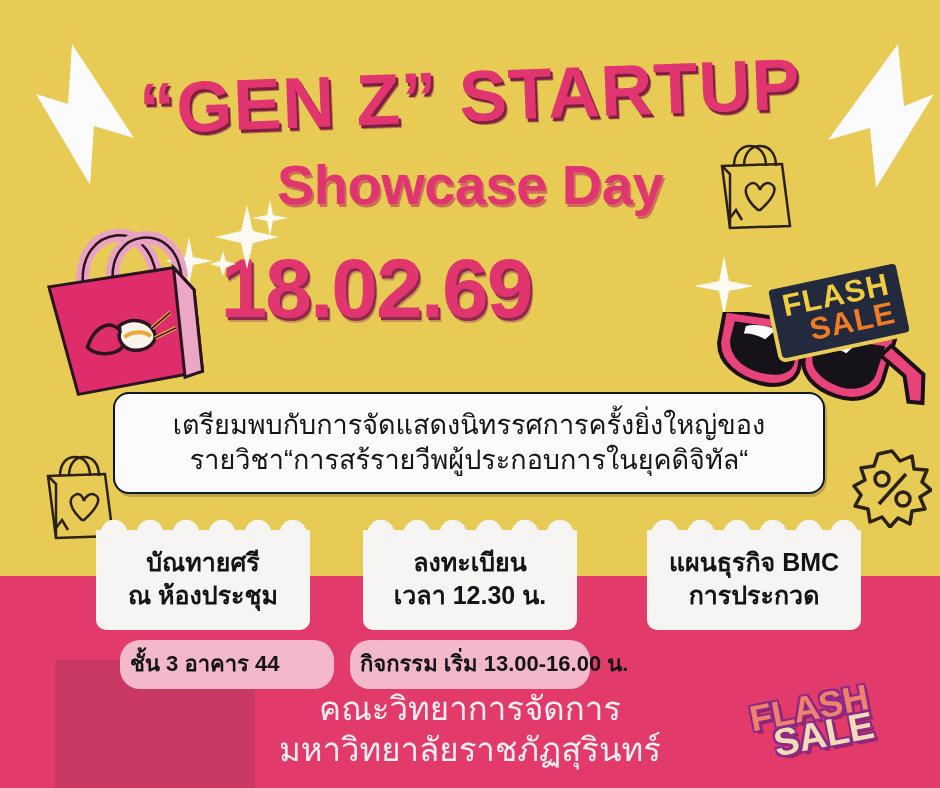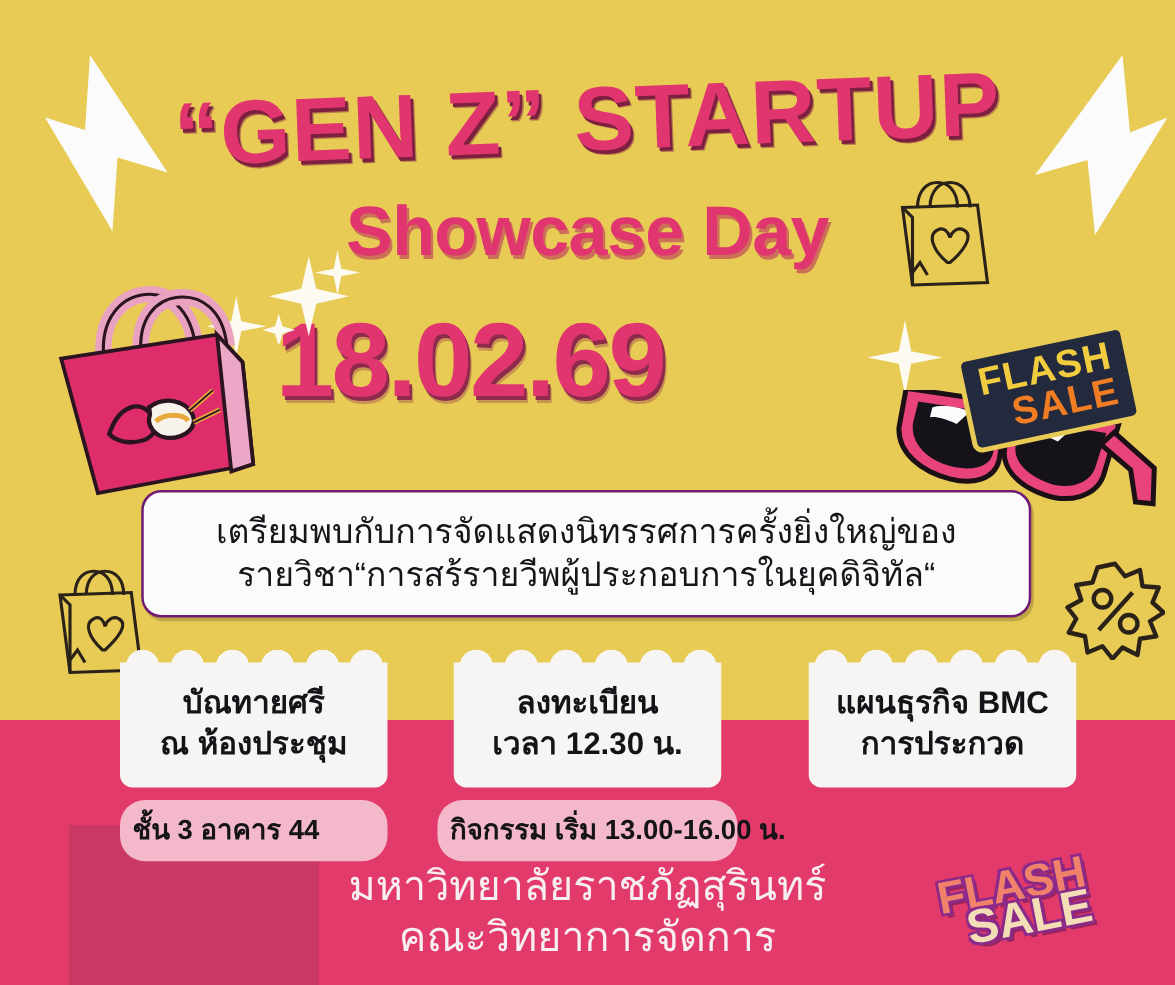--- a/index.html
+++ b/index.html
@@ -43,21 +43,21 @@
   .date {
     position:absolute; left:0; top:240px; width:752px; text-align:center;
     font-size:84px; font-weight:bold; color:#e0356e;
     letter-spacing:-2px;
     text-shadow:2px 3px 0 #8e2a4c, 3px 5px 0 rgba(142,42,76,.35);
   }
 
   
   .banner {
     position:absolute; left:113px; top:392px; width:712px; height:102px;
-    background:#fbfbfb; border:2px solid #701a75; border-radius:16px;
+    background:#fbfbfb; border:2px solid #0f172a; border-radius:16px;
     display:flex; flex-direction:column; align-items:center; justify-content:center;
     z-index:6; box-shadow:2px 3px 0 rgba(0,0,0,.18);
   }
   .banner-line { font-size:27px; color:#15151a; line-height:1.28; white-space:nowrap;
     font-family:"Liberation Sans","DejaVu Sans",sans-serif; }
 
   
   .info-row { position:absolute; left:0; top:530px; width:940px; height:130px; z-index:7; }
   .info-box { position:absolute; width:214px; }
   .info-card {
@@ -71,21 +71,21 @@
       radial-gradient(circle at 54px 14px, #f7f5f4 13px, transparent 13.5px),
       radial-gradient(circle at 90px 14px, #f7f5f4 13px, transparent 13.5px),
       radial-gradient(circle at 126px 14px, #f7f5f4 13px, transparent 13.5px),
       radial-gradient(circle at 162px 14px, #f7f5f4 13px, transparent 13.5px),
       radial-gradient(circle at 197px 14px, #f7f5f4 13px, transparent 13.5px);
   }
   .info-title { font-size:25px; font-weight:bold; color:#141418; line-height:1.32; white-space:nowrap; }
   .info-tag {
     margin-top:10px; background:#f4b8cb; border-radius:20px;
     padding:6px 10px 8px; font-size:22px; font-weight:bold; color:#141418;
-    white-space:nowrap; display:block; width:100%;
+    white-space:nowrap; display:block; width:100%;margin-left:24px;
   }
   .tag-wide { width:240px; margin-left:-13px; }
 
   
   .footer {
     position:absolute; left:0; top:688px; width:940px; text-align:center;
     color:#f7eef1; z-index:6;
   }
   .footer-line { font-size:33px; line-height:1.25; }
 
@@ -240,22 +240,22 @@
     <div class="info-box" style="left:647px;">
       <div class="info-card">
         <div class="scallop"></div>
         <div class="info-title">แผนธุรกิจ BMC</div>
         <div class="info-title">การประกวด</div>
       </div>
     </div>
   </div>
 
   <div class="footer">
+    <div class="footer-line">คณะวิทยาการจัดการ</div>
     <div class="footer-line">มหาวิทยาลัยราชภัฏสุรินทร์</div>
-    <div class="footer-line">คณะวิทยาการจัดการ</div>
   </div>
 
   <div class="flash-bottom">
     <span class="fb-flash">FLASH</span>
     <span class="fb-sale">SALE</span>
   </div>
 
 </div>
 
 </body></html>

